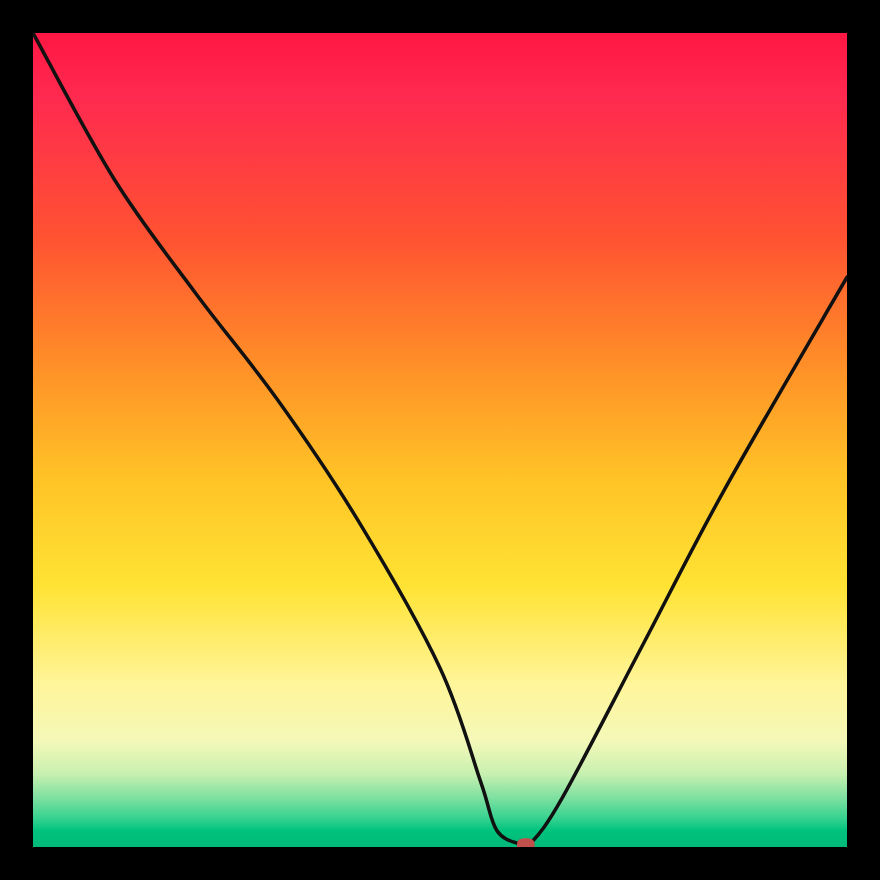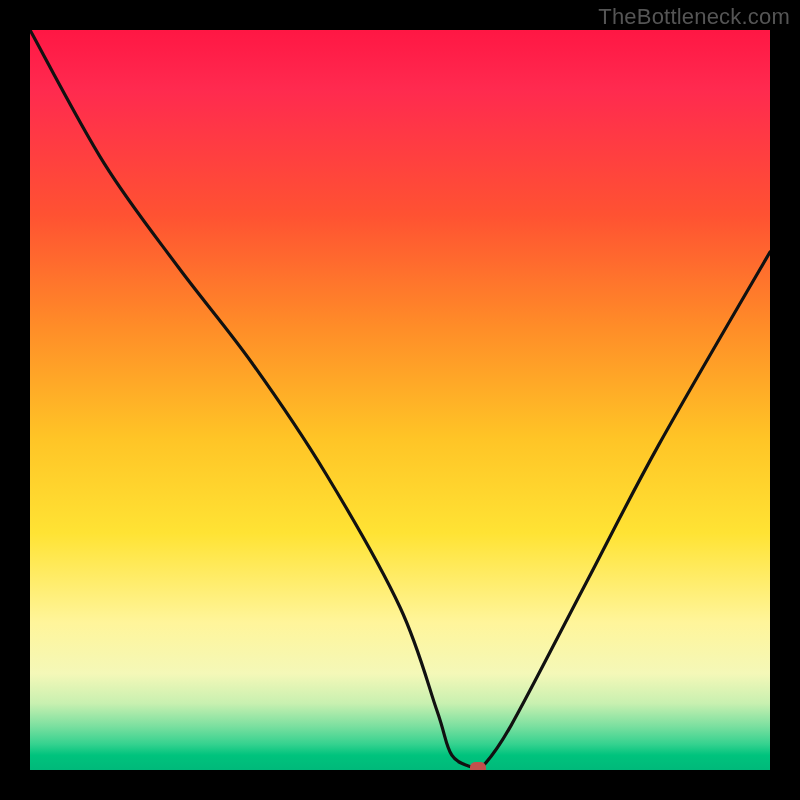--- a/index.html
+++ b/index.html
@@ -77,21 +77,20 @@
     border-radius: 6px / 5px;
     z-index: 6;
     transform: translate(-50%, -50%);
   }
 </style>
 </head>
 <body>
 
 <div class="frame">
 
-  <div class="watermark">TheBottleneck.com</div>
 
   <div class="plot-area">
     <div class="gradient"></div>
 
     <svg class="curve-svg" viewBox="0 0 740 740" preserveAspectRatio="none">
       <path id="curve-path" d="M 0.00 0.00 C 12.33 22.20, 49.33 93.73, 74.00 133.20 C 98.67 172.67, 123.33 203.50, 148.00 236.80 C 172.67 270.10, 197.33 298.47, 222.00 333.00 C 246.67 367.53, 271.33 403.30, 296.00 444.00 C 320.67 484.70, 351.50 537.73, 370.00 577.20 C 388.50 616.67, 398.37 656.13, 407.00 680.80 C 415.63 705.47, 415.63 715.70, 421.80 725.20 C 427.97 734.70, 439.07 735.68, 444.00 737.78 C 448.93 739.88, 445.23 744.81, 451.40 737.78 C 457.57 730.75, 463.73 726.06, 481.00 695.60 C 498.27 665.14, 530.33 601.87, 555.00 555.00 C 579.67 508.13, 598.17 469.90, 629.00 414.40 C 659.83 358.90, 721.50 254.07, 740.00 222.00" fill="none" stroke="#111111" stroke-width="3.2" stroke-linejoin="round" stroke-linecap="round"></path>
     </svg>
 
     <div id="marker" class="marker" style="left: 447.7px; top: 737.78px; background: rgb(193, 80, 76);"></div>
   </div>

